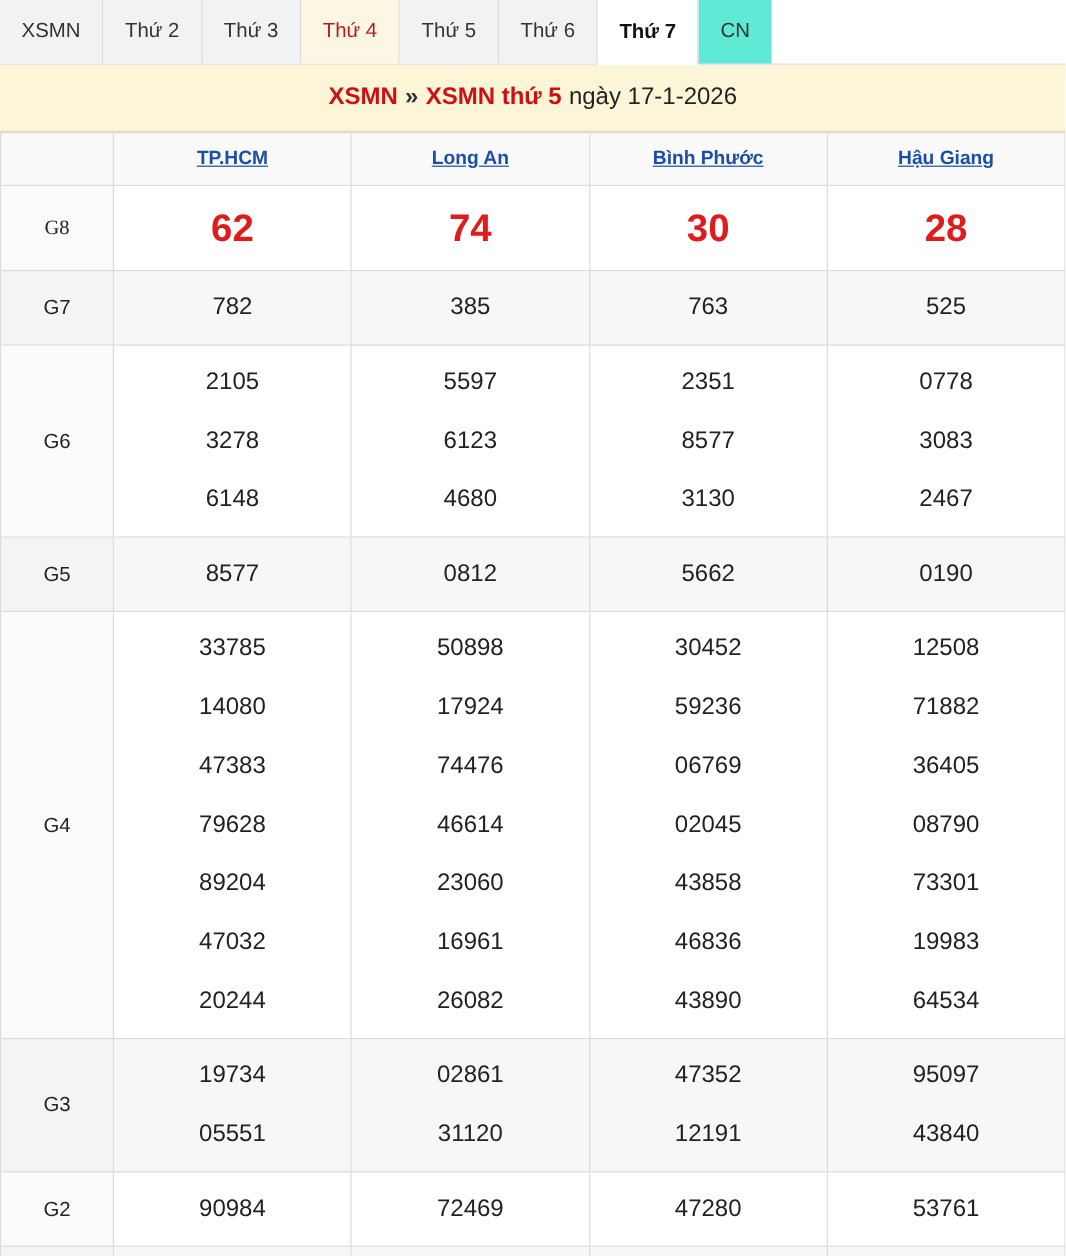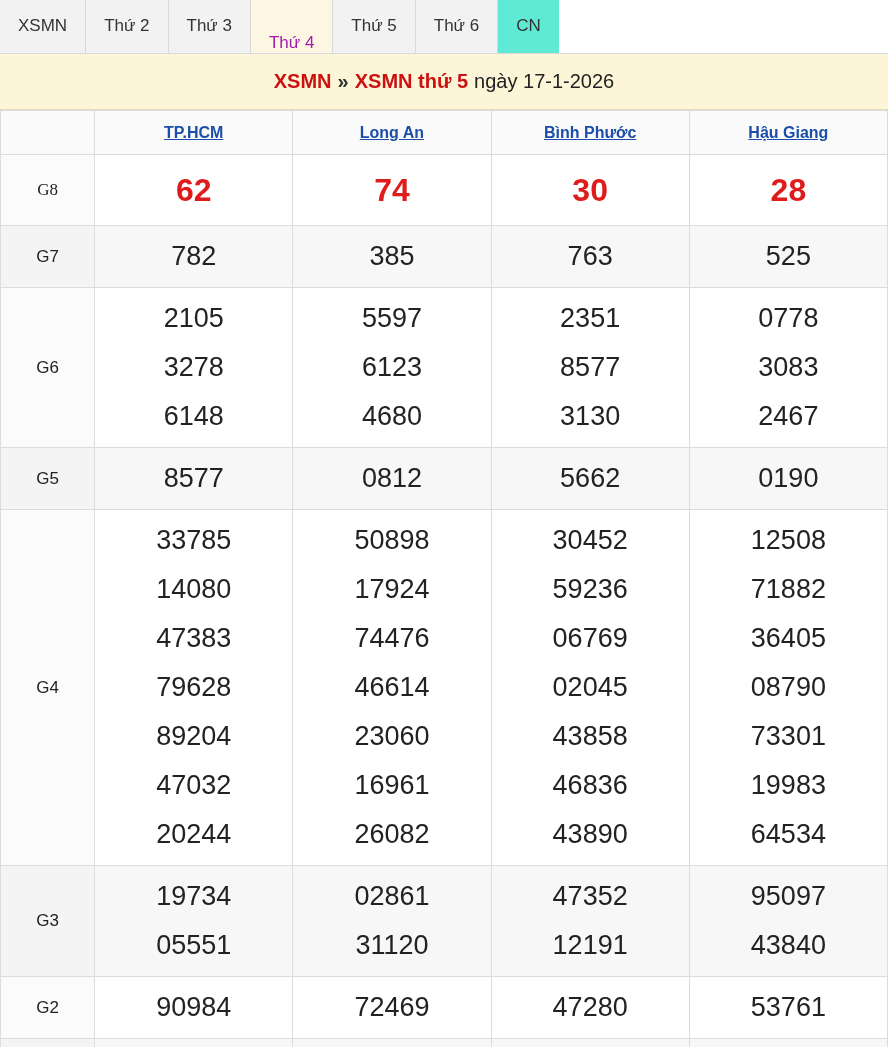--- a/index.html
+++ b/index.html
@@ -44,23 +44,22 @@
   }
   .tab.active {
     background: #ffffff;
     font-weight: bold;
     color: #111111;
     border-bottom: 1px solid #ffffff;
     position: relative;
     top: 1px;
   }
   .tab.highlight {
-    color: #a21caf;
+    color: #b91c1c;
     background: #fdf6e3;
-    align-items: flex-end;
   }
   .tab.last {
     border-right: none;
     background: #5eead4;
   }
 
   
   .title-bar {
     background: #fdf5d8;
     border-bottom: 1px solid #e4dcb8;
@@ -116,21 +115,21 @@
     font-size: 16px;
     cursor: pointer;
   }
 
   td.label {
     font-size: 17px;
     color: #222222;
     background: #fbfbfb;
   }
   td.vals {
-    font-size: 27px;
+    font-size: 20px;
     color: #222222;
     line-height: 49px;
     padding: 6px 0;
     font-weight: normal;
   }
   td.vals .num { display: block; }
 
   tr.r-g8 td.vals { font-size: 32px; color: #e01b1b; font-weight: bold; line-height: 58px; }
   tr.r-g8 td.label { height: 62px; font-family: Liberation Serif, serif; }
 
@@ -153,20 +152,23 @@
         <span>Thứ 3</span>
       </div>
     <div class="tab highlight">
         <span>Thứ 4</span>
       </div>
     <div class="tab">
         <span>Thứ 5</span>
       </div>
     <div class="tab">
         <span>Thứ 6</span>
+      </div>
+    <div class="tab active">
+        <span>Thứ 7</span>
       </div>
     <div class="tab last">
         <span>CN</span>
       </div>
   </div>
 
   <div class="title-bar">
     <a class="lnk">XSMN</a>
     <span class="sep">»</span>
     <a class="lnk">XSMN thứ 5</a>

